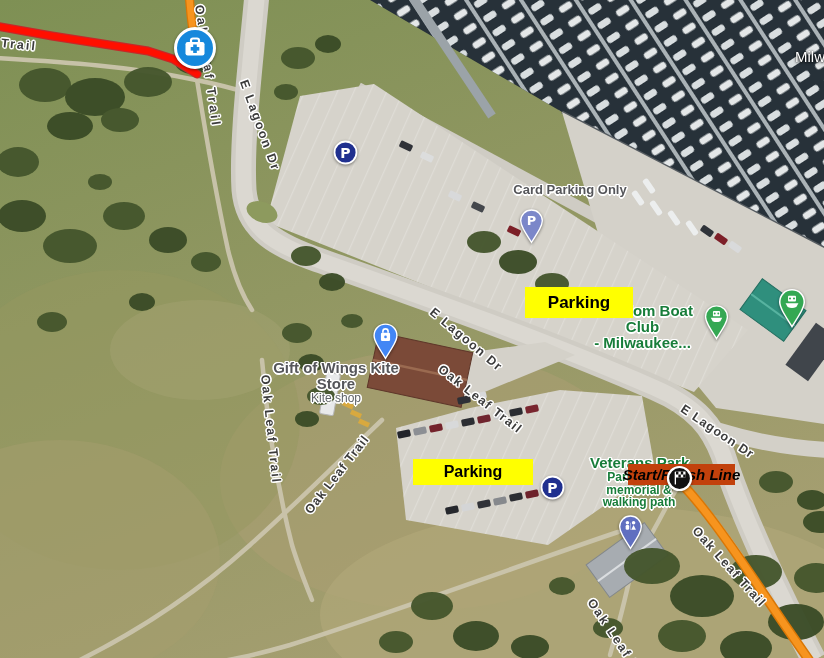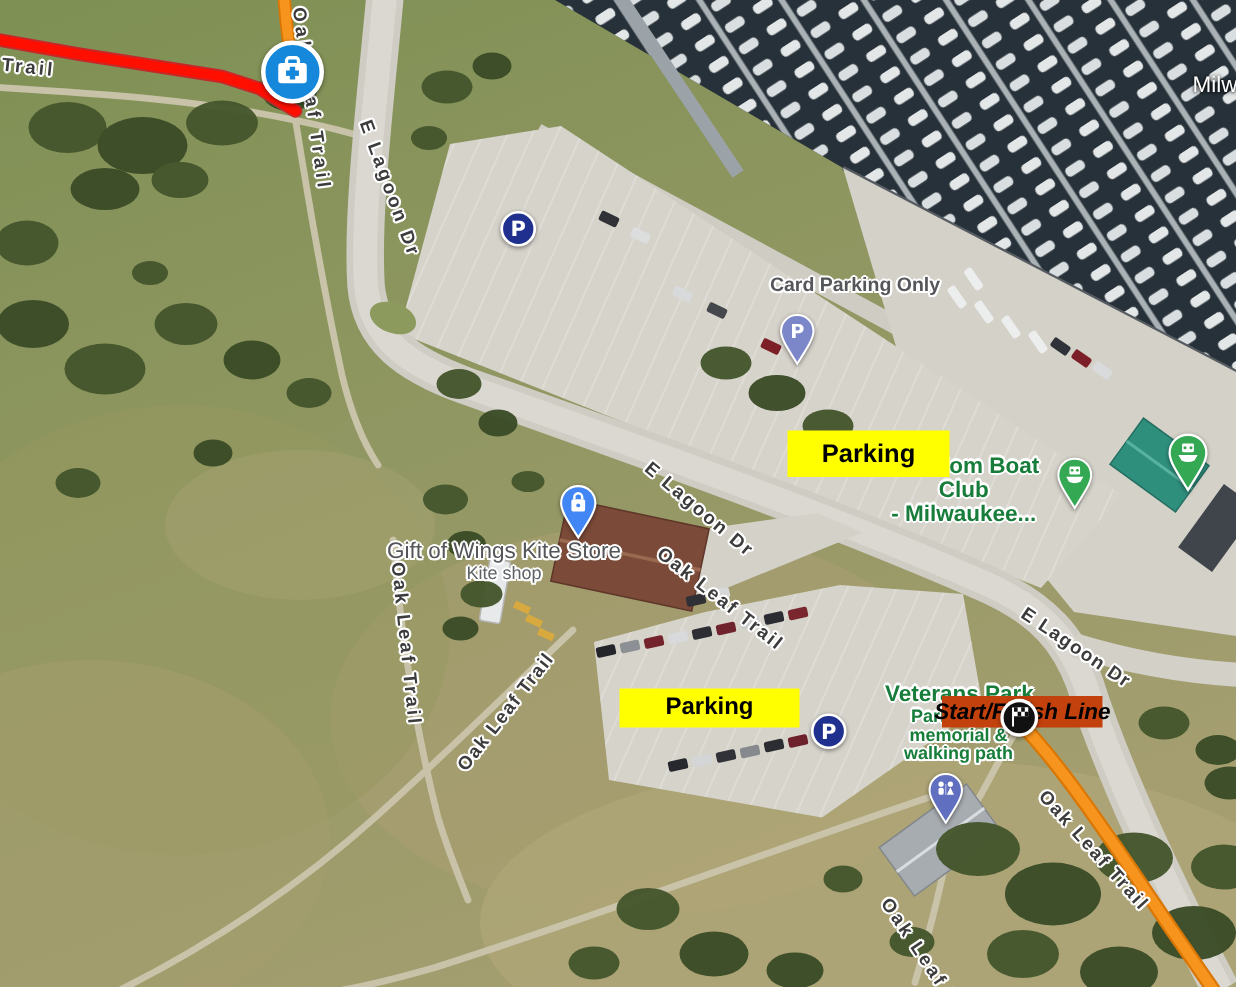--- a/index.html
+++ b/index.html
@@ -4,21 +4,21 @@
 <style>
   html,body{margin:0;padding:0;background:#fff;}
   #map{position:relative;width:824px;height:658px;overflow:hidden;
        font-family:"Liberation Sans",sans-serif;background:#8a975c;}
   #map svg.base{position:absolute;left:0;top:0;}
   .halo{text-shadow:-1px -1px 0 #fff,1px -1px 0 #fff,-1px 1px 0 #fff,1px 1px 0 #fff,
         -1.5px 0 0 #fff,1.5px 0 0 #fff,0 -1.5px 0 #fff,0 1.5px 0 #fff;}
   .rl{position:absolute;font-size:12.5px;font-weight:600;color:#3c3c3c;
       letter-spacing:2px;white-space:nowrap;transform-origin:0 0;z-index:2;}
   .poi{position:absolute;z-index:3;text-align:center;line-height:1.08;}
-  .poi-gray{color:#55565a;font-size:15px;font-weight:normal;}
+  .poi-gray{color:#55565a;font-size:15px;font-weight:bold;}
   .poi-sub{color:#5f6368;font-size:12px;font-weight:normal;}
   .poi-green{color:#187d3a;font-size:15px;font-weight:bold;}
   .poi-green-sub{color:#187d3a;font-size:12px;font-weight:600;line-height:1.05;}
   .city{position:absolute;color:#fff;font-size:15px;z-index:3;white-space:nowrap;
         text-shadow:0 1px 3px rgba(0,0,0,.8),0 0 2px rgba(0,0,0,.7);}
   .badge{position:absolute;display:flex;align-items:center;justify-content:center;
          color:#000;font-weight:bold;z-index:4;white-space:nowrap;margin-top:28px;}
   .pin{position:absolute;z-index:5;}
   .pin svg{display:block;filter:drop-shadow(0 1px 1.5px rgba(0,0,0,.45));}
 </style>

